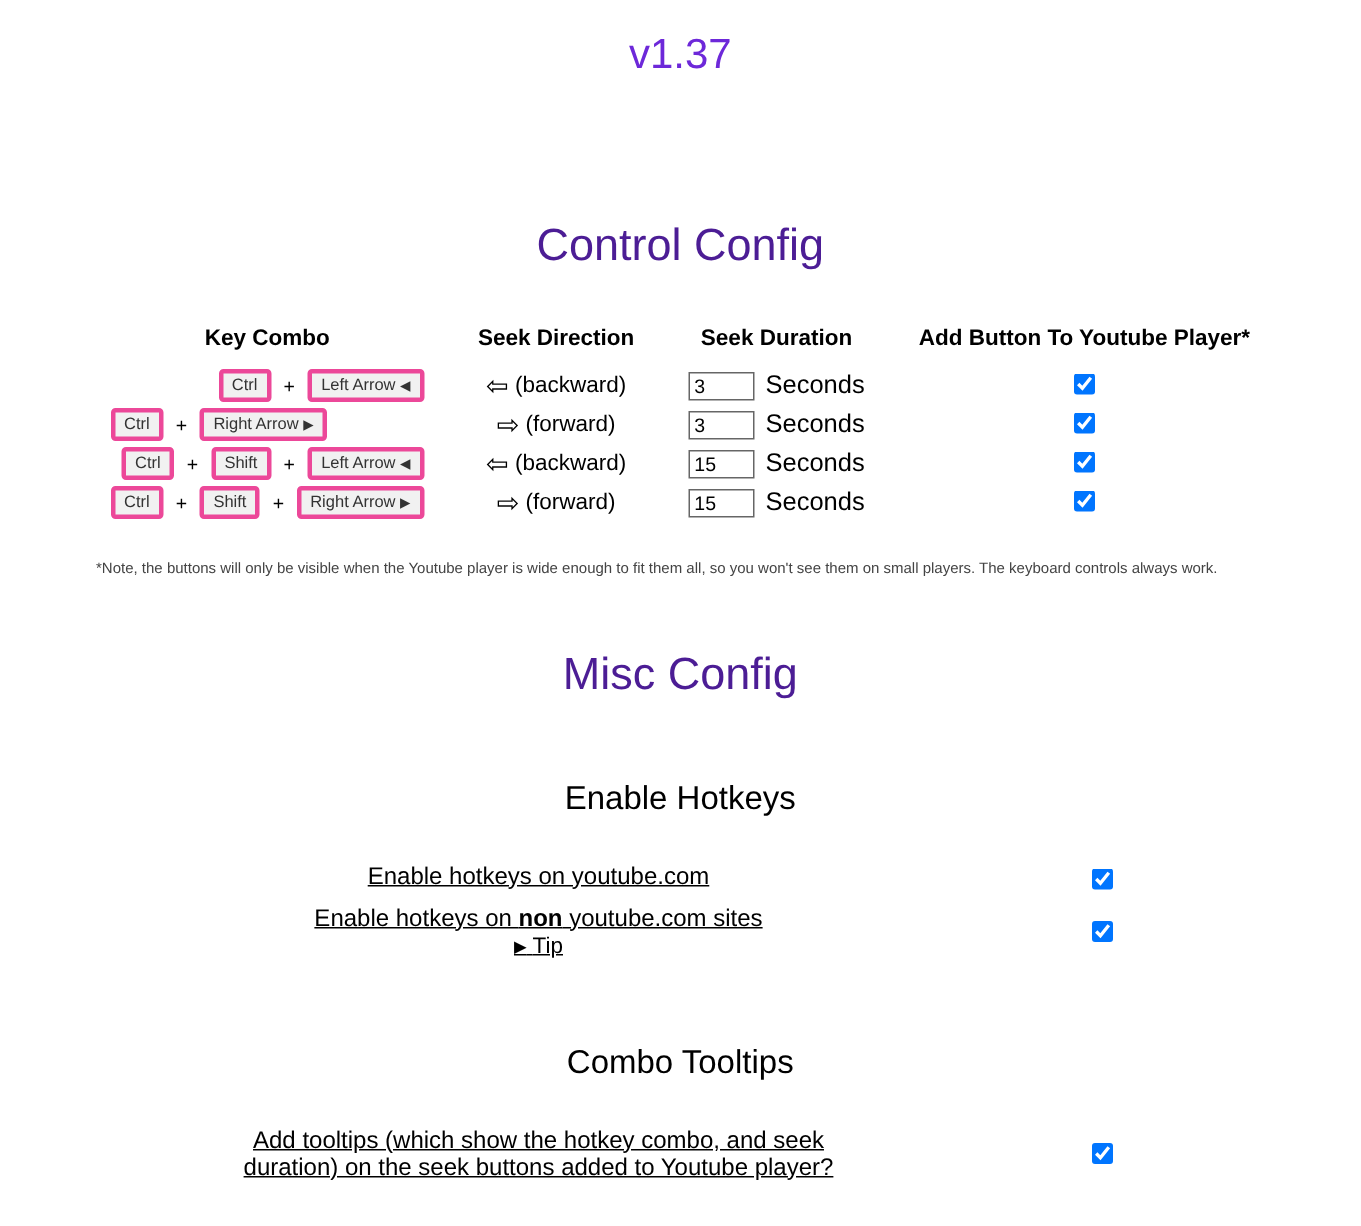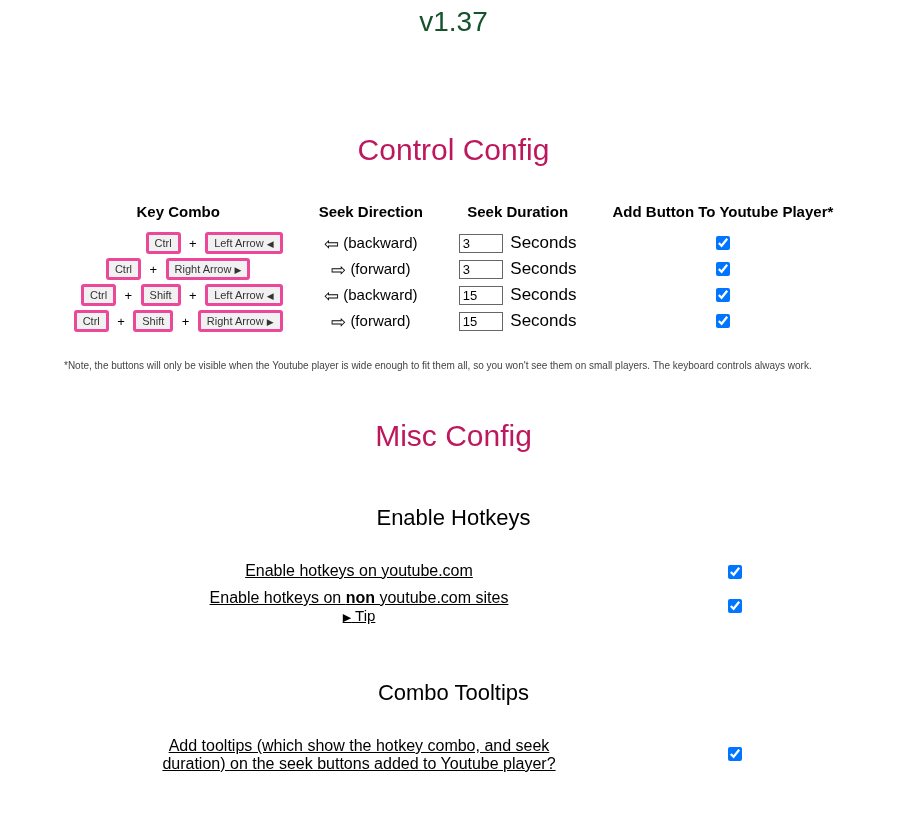--- a/index.html
+++ b/index.html
@@ -7,30 +7,30 @@
       margin: 0;
       padding: 0;
       font-family: "Segoe UI", Arial, sans-serif;
       background: #fff;
       color: #000;
       width: 907px;
     }
     .version {
       text-align: center;
       font-size: 28px;
-      color: #14532d;
-      padding-top: 6px;
+      color: #6d28d9;
+      padding-top: 20px;
       font-weight: 400;
     }
     h1.section-title {
       text-align: center;
       font-size: 30px;
       font-weight: 400;
       margin: 95px 0 30px 0;
-      color: #be185d;
+      color: #4c1d95;
     }
     h1.section-title.misc {
       margin-top: 45px;
     }
     table.control-table {
       margin: 0 auto;
       border-collapse: separate;
       border-spacing: 0;
     }
     table.control-table th {
@@ -157,21 +157,21 @@
     </td>
     <td class="dir"><span class="dir-arrow">⇦</span> <span>(backward)</span></td>
     <td>
       <input class="seconds" type="text" value="3" style="">
       <span class="seconds-label">Seconds</span>
     </td>
     <td><input type="checkbox" checked="" style=""></td>
   </tr>
 
   <tr>
-    <td style="text-align:center">
+    <td style="text-align:left">
       <span class="key">Ctrl</span>
       <span class="plus">+</span>
       <span class="key"><span>Right Arrow</span> <span class="tri">▶</span></span>
     </td>
     <td class="dir"><span class="dir-arrow">⇨</span> <span>(forward)</span></td>
     <td>
       <input class="seconds" type="text" value="3" style="">
       <span class="seconds-label">Seconds</span>
     </td>
     <td><input type="checkbox" checked="" style=""></td>

